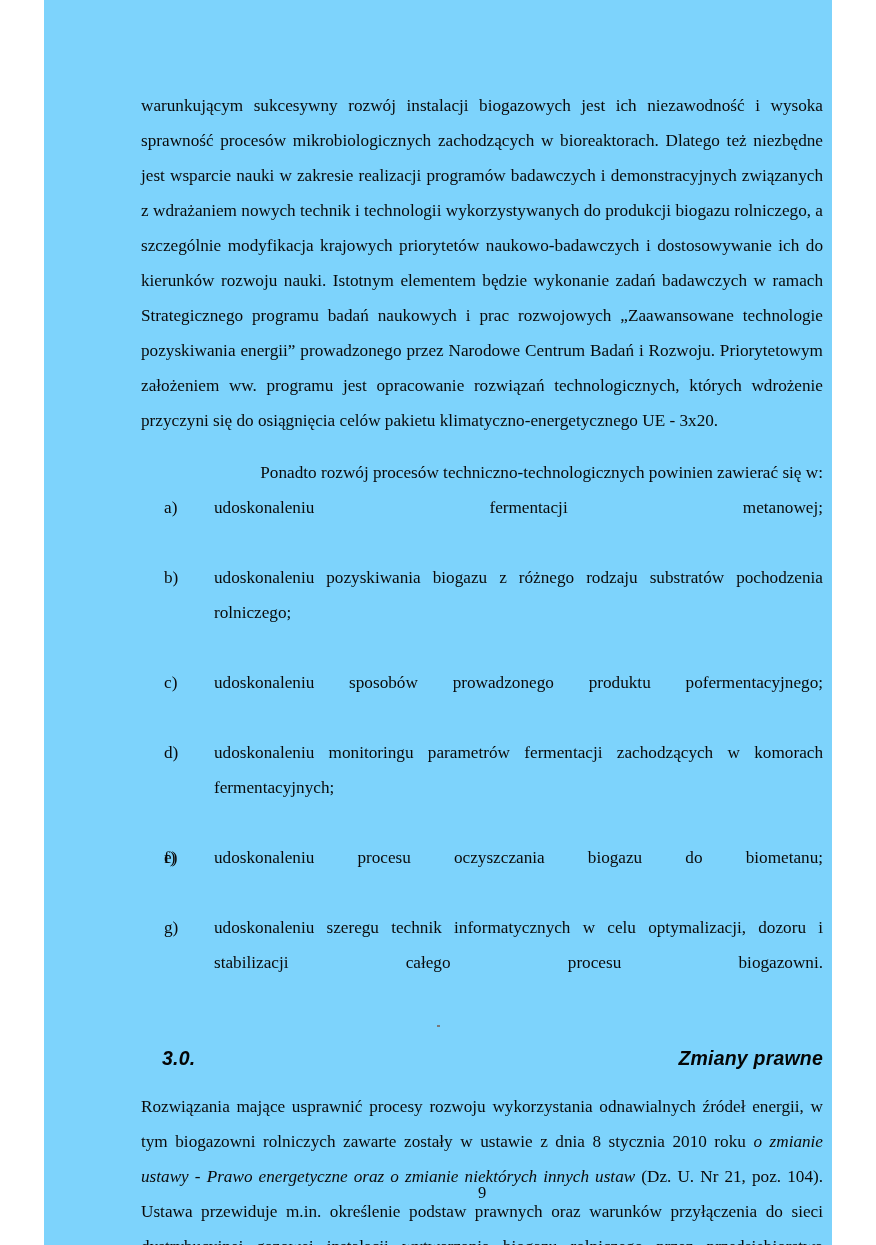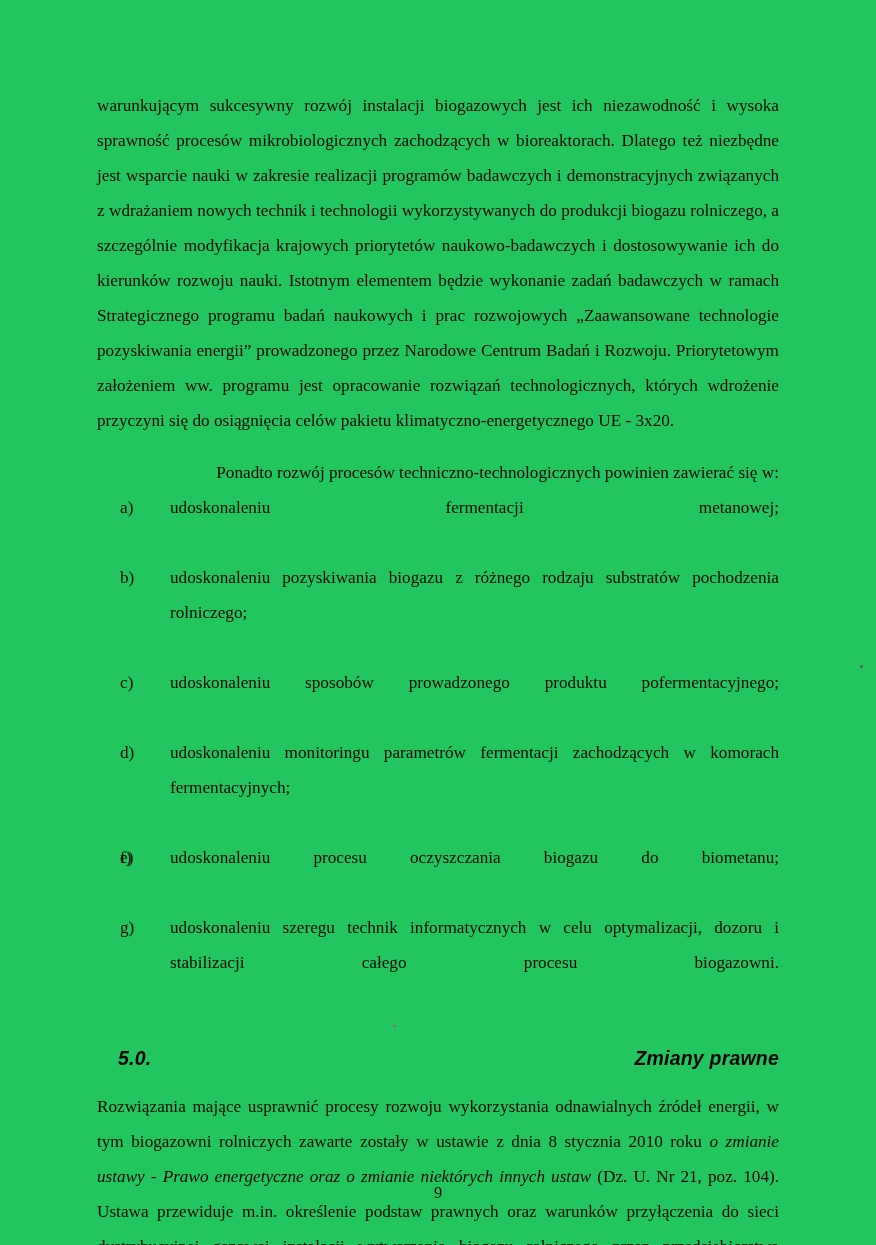--- a/index.html
+++ b/index.html
@@ -3,23 +3,23 @@
 <meta charset="utf-8">
 <title>Document page 9</title>
 <style>
   html, body {
     margin: 0;
     padding: 0;
     background: #ffffff;
   }
   .page {
     position: relative;
-    width: 876px;
+    width: 788px;
     height: 1245px;
-    background: #22c55e;
+    background: #7dd3fc;
     margin: 0 auto;
     overflow: hidden;
     font-family: "Liberation Serif", "DejaVu Serif", serif;
     color: #0a0a0a;
   }
   .content {
     position: absolute;
     left: 97px;
     top: 88px;
     width: 682px;
@@ -178,21 +178,21 @@
       </li>
 
       <li>
         <span class="marker">g)</span>
         <span class="item-text">udoskonaleniu szeregu technik informatycznych w celu optymalizacji, dozoru i stabilizacji całego procesu biogazowni.</span>
       </li>
 
     </ul>
 
     <div class="heading-block">
-      <h2 class="section-heading heading-num">5.0.</h2>
+      <h2 class="section-heading heading-num">3.0.</h2>
       <h2 class="section-heading heading-title">Zmiany prawne</h2>
     </div>
 
     <p class="body-text para-last"><span>Rozwiązania mające usprawnić procesy rozwoju wykorzystania odnawialnych źródeł energii, w tym biogazowni rolniczych zawarte zostały w ustawie z dnia 8 stycznia 2010 roku </span><span class="ital">o zmianie ustawy - Prawo energetyczne oraz o zmianie niektórych innych ustaw</span><span> (Dz. U. Nr 21, poz. 104). Ustawa przewiduje m.in. określenie podstaw prawnych oraz warunków przyłączenia do sieci dystrybucyjnej gazowej instalacji wytwarzania biogazu rolniczego przez przedsiębiorstwa energetyczne zajmujące się przesyłem lub dystrybucją paliw gazowych. W przedmiotowej ustawie zawarto instrument wsparcia w postaci skorelowania systemu promocji biogazu rolniczego z funkcjonującym systemem świadectw pochodzenia energii elektrycznej wytworzonej w OZE, który z pewnością stanie się istotnym bodźcem dla</span></p>
 
   </div>
 
   <div class="speck"></div>
   <div class="speck2"></div>
 

